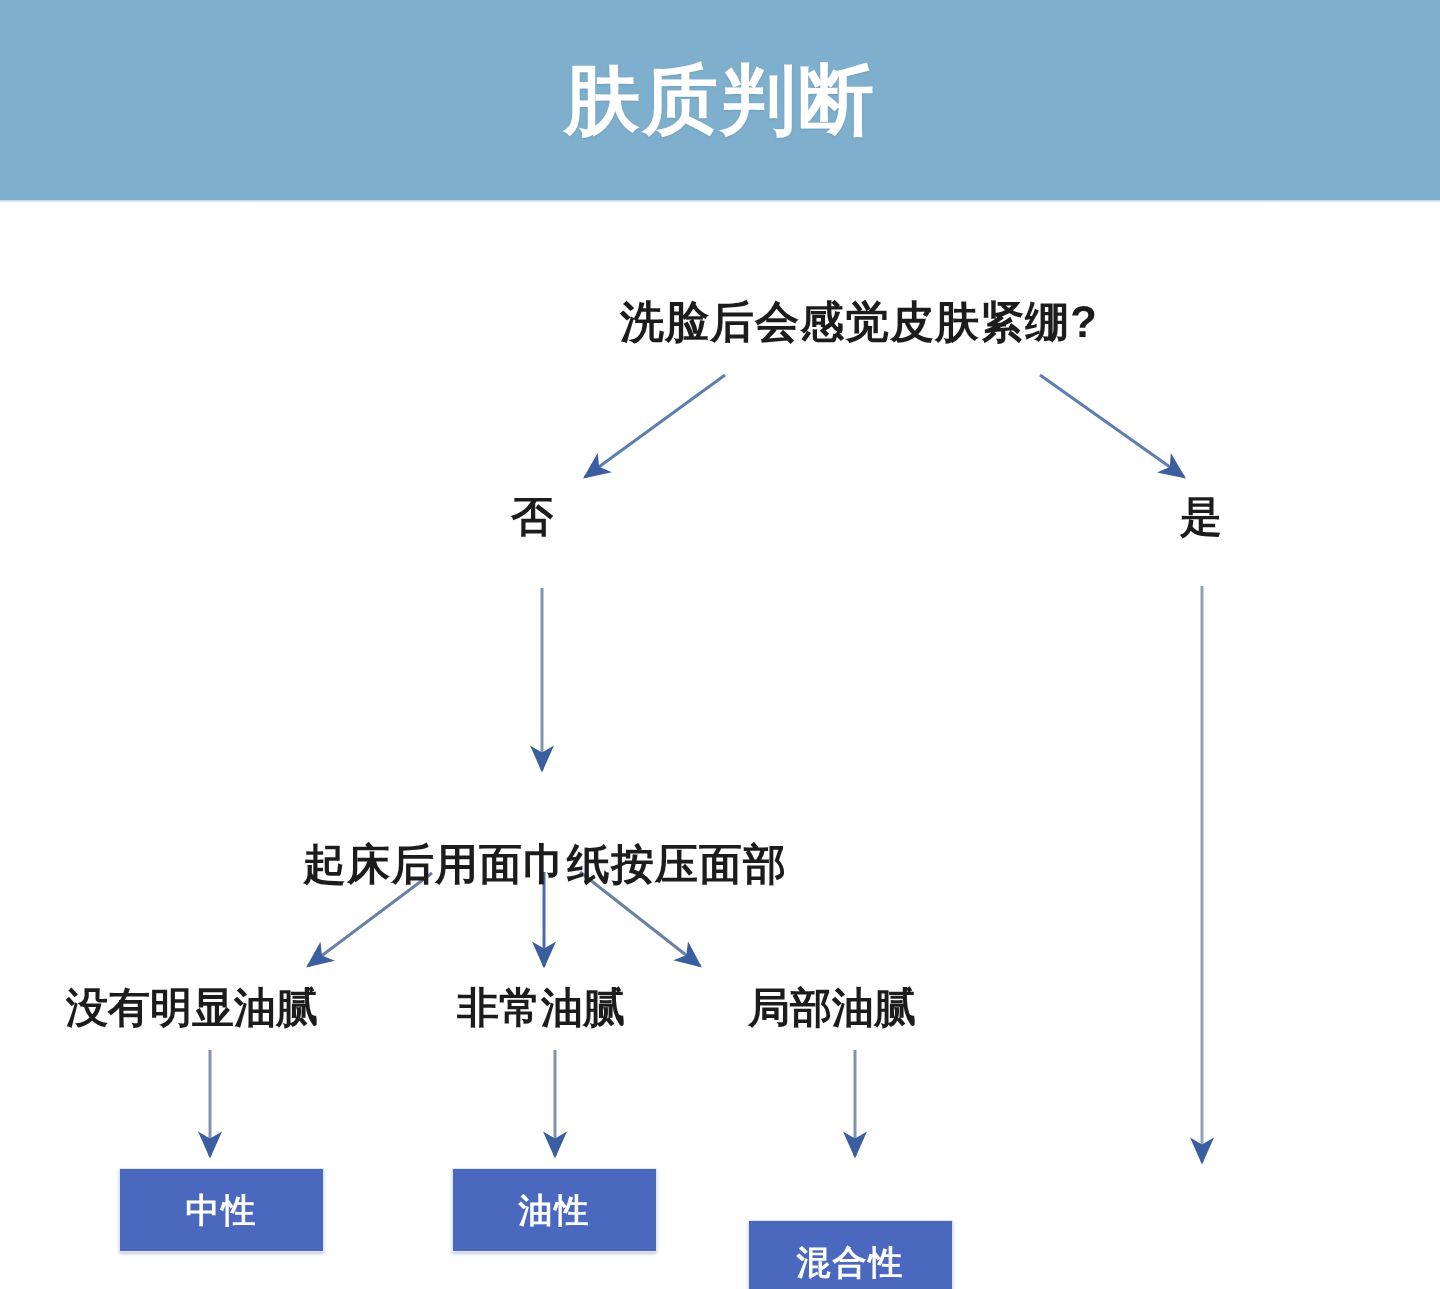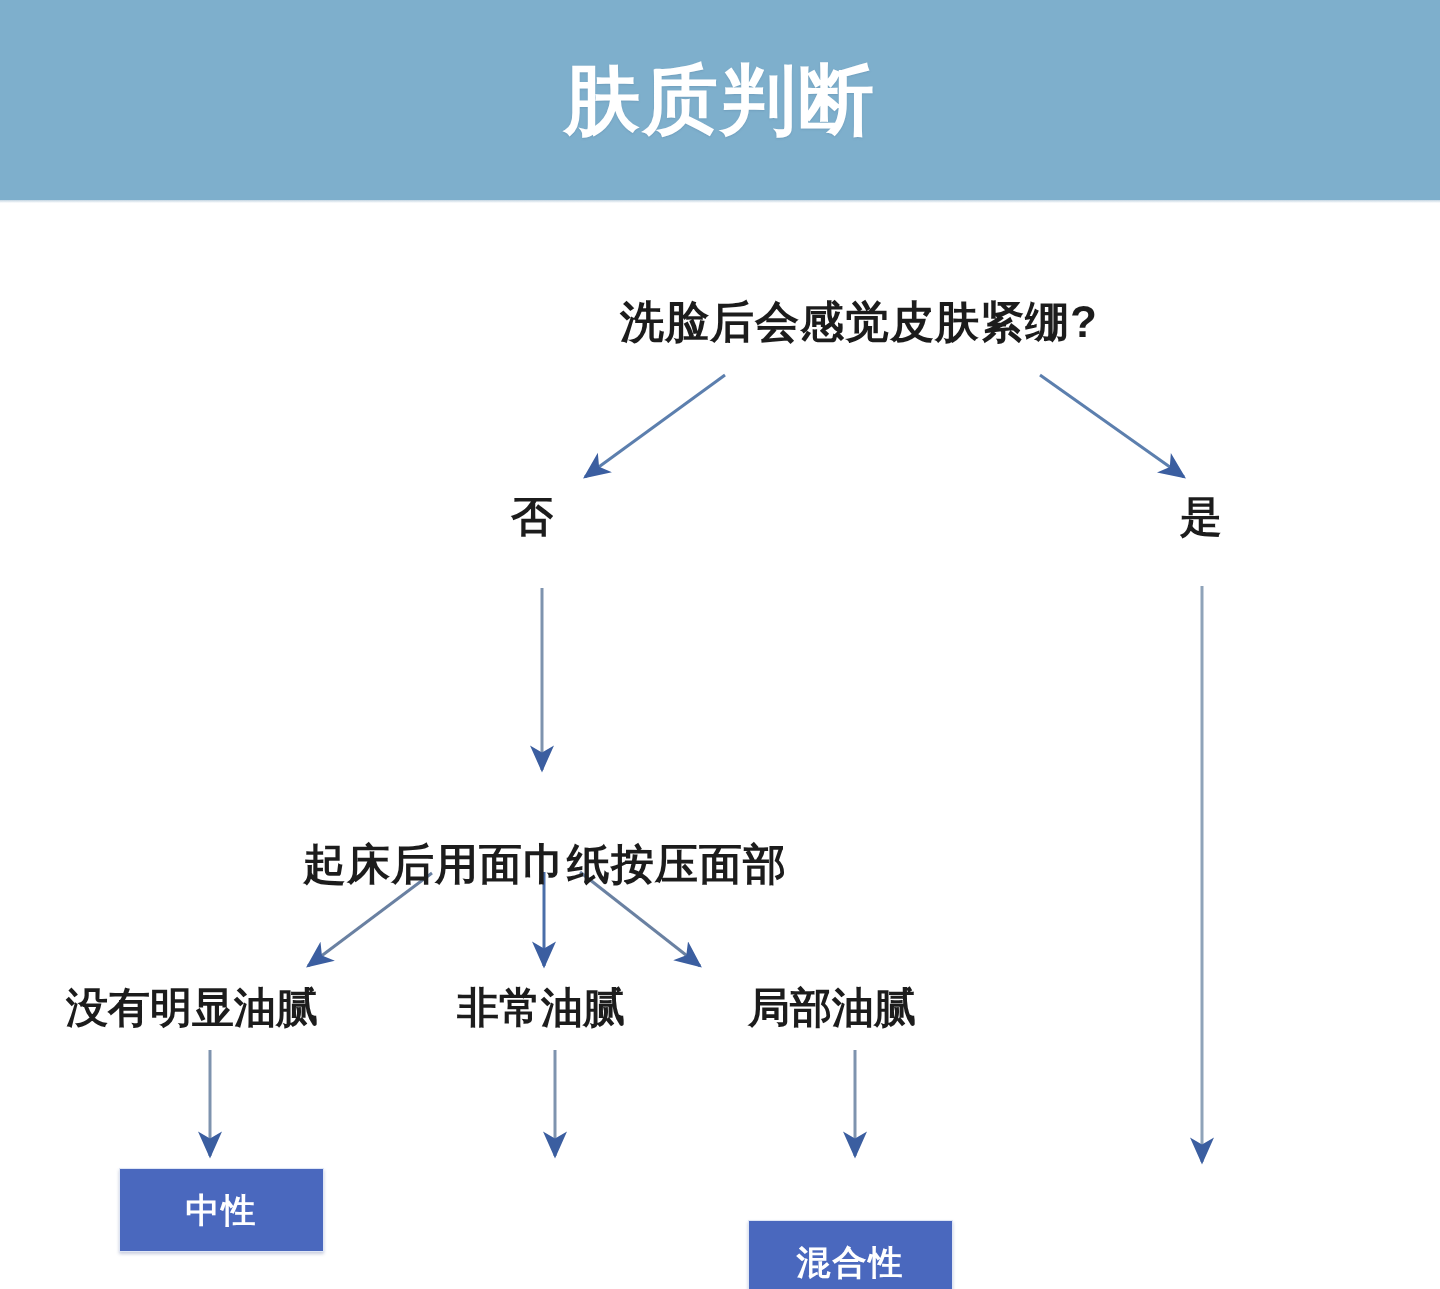--- a/index.html
+++ b/index.html
@@ -183,20 +183,23 @@
     <div class="node node-oil node-oil-none">没有明显油腻</div>
 
     <div class="node node-oil node-oil-heavy">非常油腻</div>
 
     <div class="node node-oil node-oil-part">局部油腻</div>
 
     <div class="result-box box-neutral">
       <span>中性</span>
     </div>
 
+    <div class="result-box box-oily">
+      <span>油性</span>
+    </div>
 
     <div class="result-box box-combo">
       <span>混合性</span>
     </div>
 
 
   </div>
 </div>
 
 </body></html>

